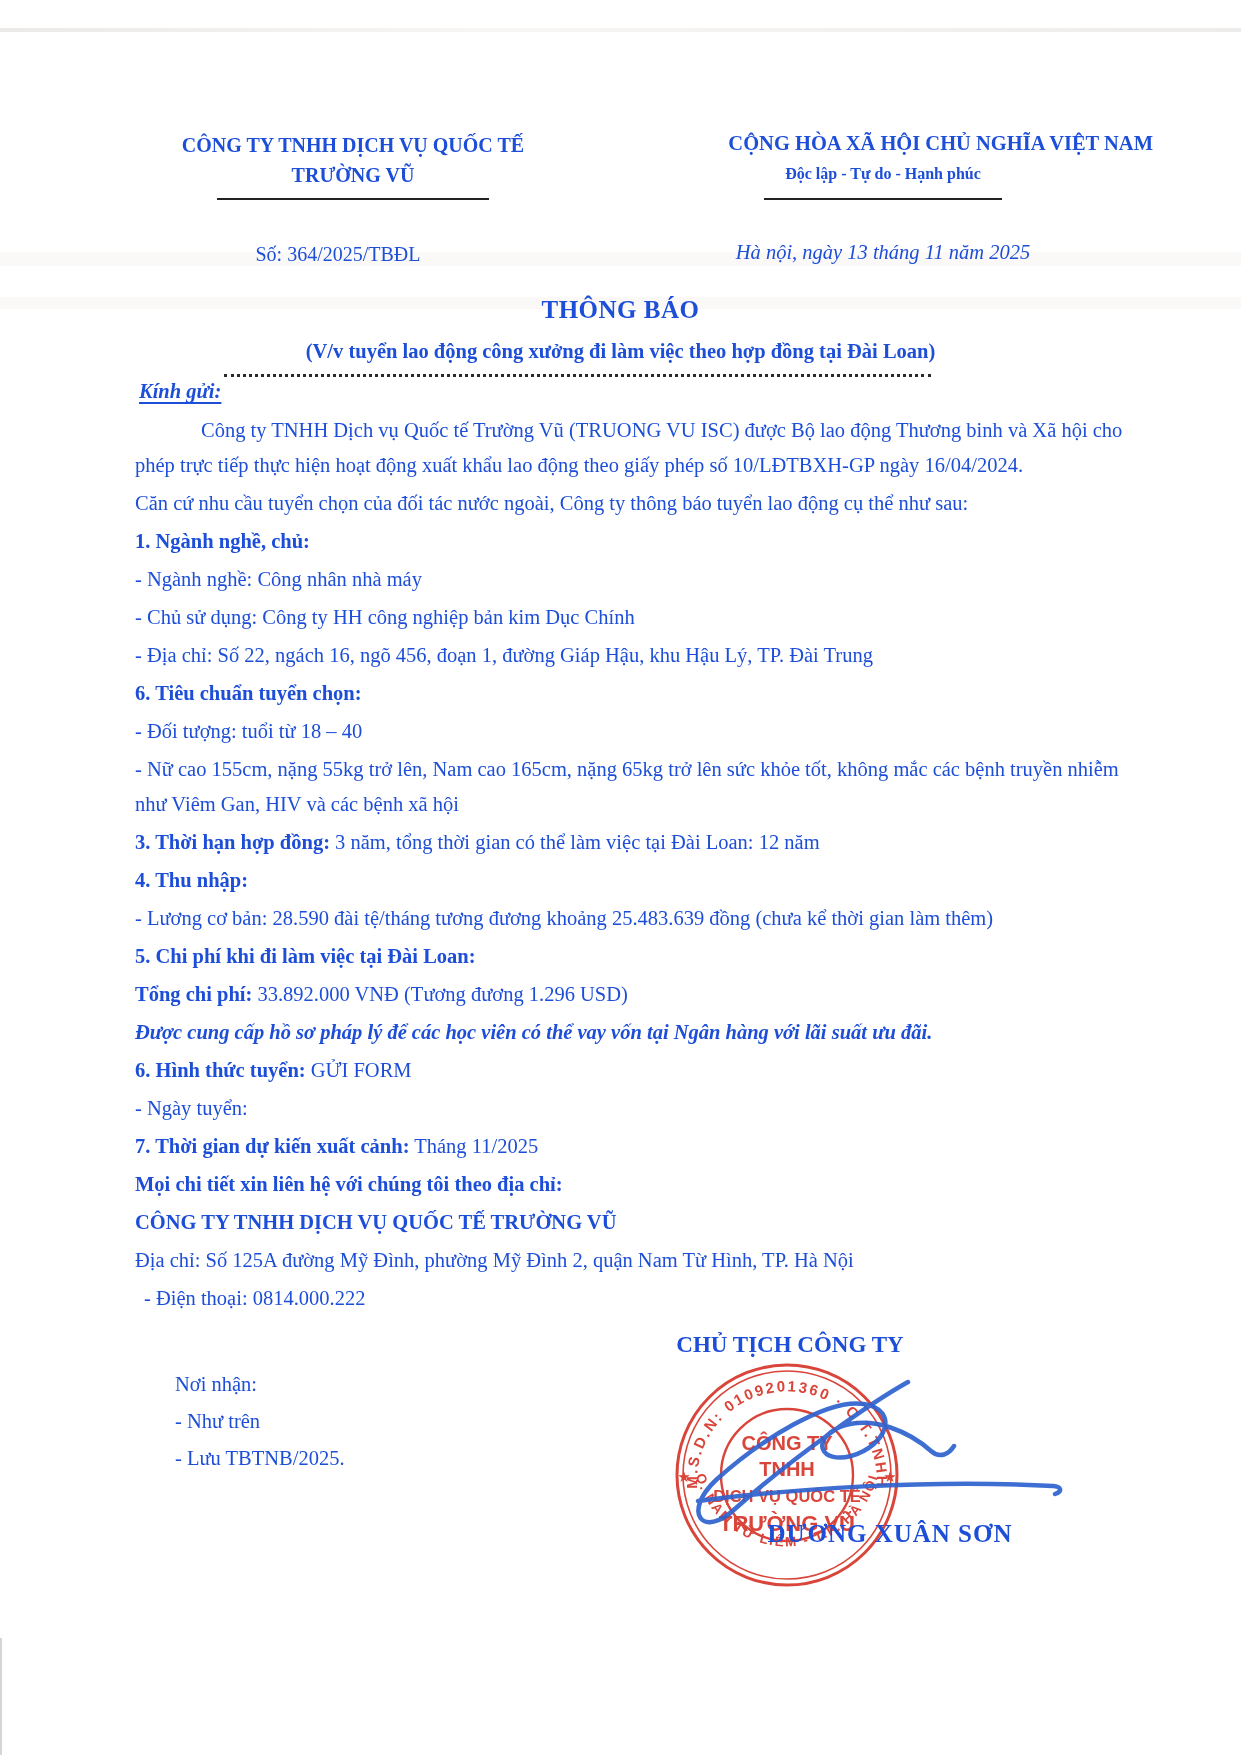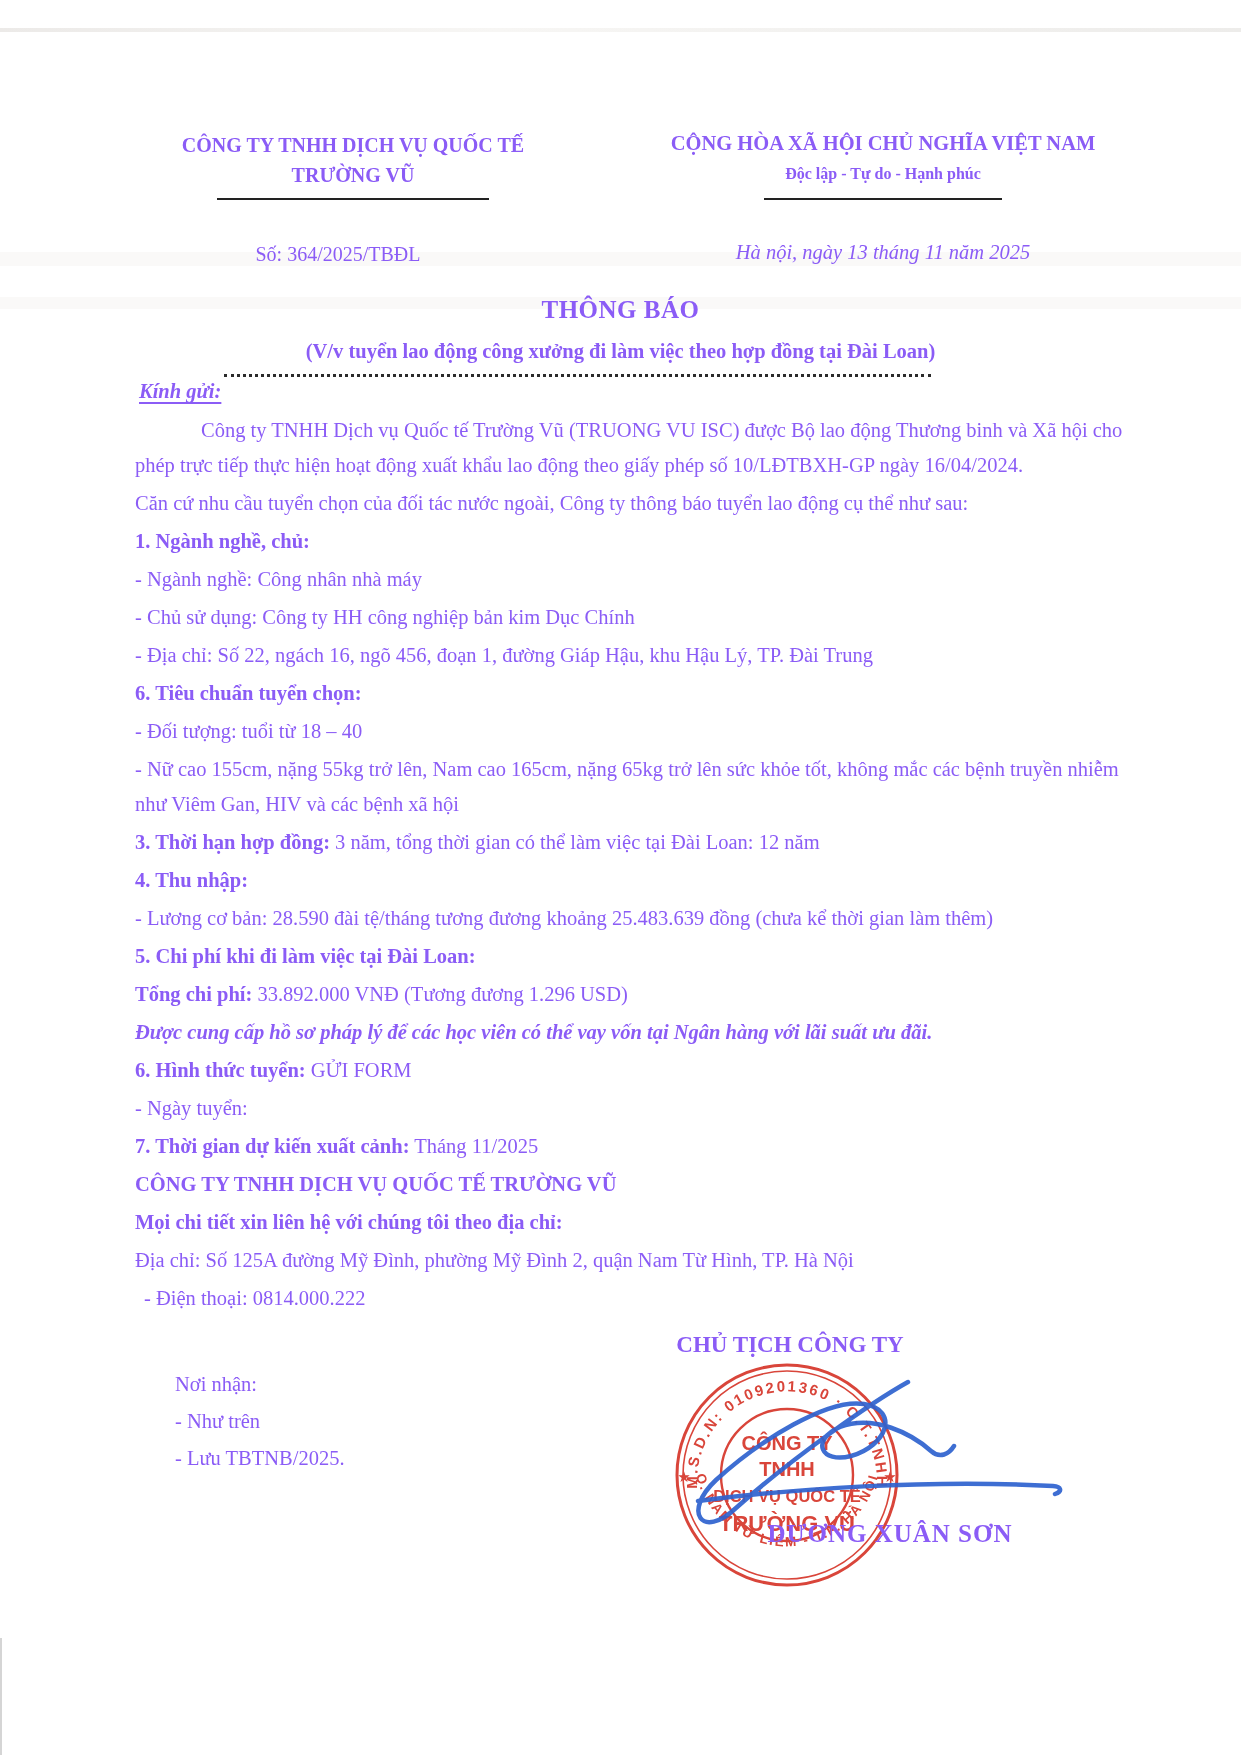--- a/index.html
+++ b/index.html
@@ -1,34 +1,34 @@
 <!DOCTYPE html>
 <html lang="vi"><head>
 <meta charset="utf-8">
 <style>
   html,body{margin:0;padding:0;background:#ffffff;}
   .page{
     position:relative;
     width:1241px;height:1755px;
     background:#ffffff;
     font-family:"Liberation Serif","DejaVu Serif",serif;
-    color:#8b5cf6;
+    color:#1d4ed8;
     overflow:hidden;
   }
   
   .scan-band{position:absolute;left:0;width:100%;pointer-events:none;}
   .band-top{top:28px;height:4px;background:linear-gradient(to right,#eceae8,#f7f6f4 40%,#edecea);}
   .band-a{top:252px;height:14px;background:#f5f4f2;opacity:.55;}
   .band-b{top:297px;height:12px;background:#f3f2f0;opacity:.45;}
   .edge-left{position:absolute;left:0;top:1638px;width:2px;height:117px;background:#b9b9b9;opacity:.6;}
 
   
   .hdr-left{position:absolute;left:150px;top:130px;width:406px;text-align:center;font-weight:bold;font-size:20px;line-height:30px;}
   .hdr-right{position:absolute;left:613px;top:128px;width:540px;text-align:center;font-weight:bold;}
-  .hdr-right .l1{font-size:20.5px;line-height:30px;}
+  .hdr-right .l1{font-size:20.5px;line-height:30px;text-align:right;}
   .hdr-right .l2{font-size:16px;line-height:32px;}
   .rule{height:0;border-bottom:2.5px solid #222;margin:8px auto 0;}
   .rule-left{width:272px;}
   .rule-right{width:238px;}
   .doc-no{position:absolute;left:135px;top:243px;width:406px;text-align:center;font-size:20px;}
   .doc-date{position:absolute;left:613px;top:241px;width:540px;text-align:center;font-style:italic;font-size:20.5px;}
 
   .title-main{position:absolute;left:0;top:296px;width:100%;text-align:center;font-weight:bold;font-size:25px;letter-spacing:.5px;}
   .title-sub{position:absolute;left:0;top:340px;width:100%;text-align:center;font-weight:bold;font-size:20.5px;}
 
@@ -92,22 +92,22 @@
         <p><span>- Nữ cao 155cm, nặng 55kg trở lên, Nam cao 165cm, nặng 65kg trở lên sức khỏe tốt, không mắc các bệnh truyền nhiễm như Viêm Gan, HIV và các bệnh xã hội</span></p>
         <p><span style="font-weight: bold;">3. Thời hạn hợp đồng:</span><span> 3 năm, tổng thời gian có thể làm việc tại Đài Loan: 12 năm</span></p>
         <p><span style="font-weight: bold;">4. Thu nhập:</span></p>
         <p><span>- Lương cơ bản: 28.590 đài tệ/tháng tương đương khoảng 25.483.639 đồng (chưa kể thời gian làm thêm)</span></p>
         <p><span style="font-weight: bold;">5. Chi phí khi đi làm việc tại Đài Loan:</span></p>
         <p><span style="font-weight: bold; text-align: center;">Tổng chi phí:</span><span> 33.892.000 VNĐ (Tương đương 1.296 USD)</span></p>
         <p><span style="font-weight: bold; font-style: italic;">Được cung cấp hồ sơ pháp lý để các học viên có thể vay vốn tại Ngân hàng với lãi suất ưu đãi.</span></p>
         <p><span style="font-weight: bold;">6. Hình thức tuyển:</span><span> GỬI FORM</span></p>
         <p><span>- Ngày tuyển:</span></p>
         <p><span style="font-weight: bold; margin-top: 28px;">7. Thời gian dự kiến xuất cảnh:</span><span> Tháng 11/2025</span></p>
+        <p><span style="font-weight: bold;">Mọi chi tiết xin liên hệ với chúng tôi theo địa chỉ:</span></p>
         <p><span style="font-weight: bold;">CÔNG TY TNHH DỊCH VỤ QUỐC TẾ TRƯỜNG VŨ</span></p>
-        <p><span style="font-weight: bold;">Mọi chi tiết xin liên hệ với chúng tôi theo địa chỉ:</span></p>
         <p><span>Địa chỉ: Số 125A đường Mỹ Đình, phường Mỹ Đình 2, quận Nam Từ Hình, TP. Hà Nội</span></p>
         <p class="phone"><span>- Điện thoại: 0814.000.222</span></p>
       </div>
   </div>
 
   <div class="president">CHỦ TỊCH CÔNG TY</div>
 
   <div class="recipients">
     <div>Nơi nhận:</div>
     <div>- Như trên</div>

